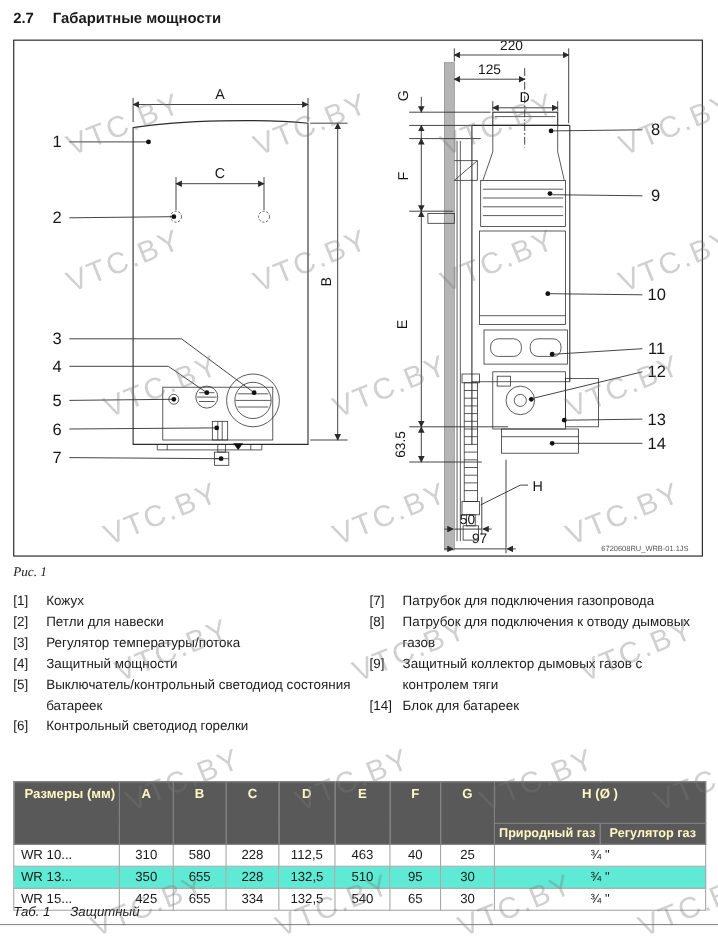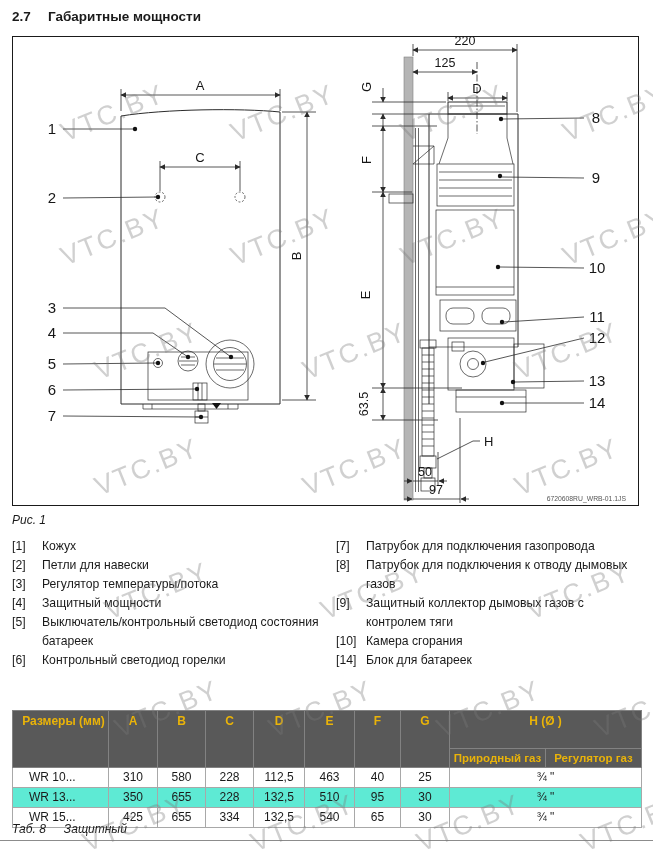--- a/index.html
+++ b/index.html
@@ -16,37 +16,37 @@
   .figure-box svg { display:block; }
   svg text { font-family:"Liberation Sans", sans-serif; fill:#161616; }
   .t-dim  { font-size:12.5px; }
   .t-lab  { font-size:13px; }
   .t-co   { font-size:15px; }
   .t-code { font-size:6.8px; fill:#555; }
   .ln  { stroke:#2b2b2b; stroke-width:1;   fill:none; }
   .ln2 { stroke:#2b2b2b; stroke-width:0.7; fill:none; }
   .dl  { stroke:#2b2b2b; stroke-width:0.8; fill:none; }
   .dot { fill:#111; stroke:none; }
-  .fig-caption { position:absolute; left:12px; top:513px; font-style:italic; font-size:12px; }
+  .fig-caption { position:absolute; left:12px; top:513px; font-style:italic; font-size:12px;font-family:Liberation Serif, serif; }
   
   .legend-col { position:absolute; top:537px; font-size:12.2px; line-height:19px; }
   .legend-left  { left:12px;  width:315px; }
   .legend-right { left:336px; width:310px; }
   .li { display:flex; }
   .li .n { width:30px; flex:none; }
   .li .t { flex:1; }
   
   .table-wrap { position:absolute; left:12px; top:710px; width:629px; }
   table { border-collapse:collapse; table-layout:fixed; width:629px; font-size:12px; }
-  th { background:#595959; color:#eab308; font-weight:bold; border:1px solid #828282; padding:0;margin-left:21px; }
+  th { background:#595959; color:#fef9c3; font-weight:bold; border:1px solid #828282; padding:0;margin-left:21px; }
   thead tr.main th { height:34px; vertical-align:top; padding-top:3px; text-align:center; }
   th.th-label { text-align:left; padding-left:6px; }
   thead tr.sub th { height:18px; font-size:11.5px; vertical-align:middle; text-align:center; }
   td { border:1px solid #a8a8a8; height:19px; padding:0; text-align:center; line-height:19px; }
-  td.model { text-align:left; padding-left:16px; }
+  td.model { text-align:left; padding-left:6px; }
   tbody tr.alt td { background:#5eead4; }
   .tbl-caption { position:absolute; left:12px; top:822px; font-style:italic; font-size:12px; }
   .tbl-caption .cap-text { margin-left:18px; }
   .bottom-rule { position:absolute; left:0; top:840px; width:653px; border-top:1px solid #8c8c8c; }
   
   .wm { position:absolute; font-size:27px; letter-spacing:2px; white-space:nowrap;
     color:rgba(120,120,120,0.35); transform:rotate(-22deg); pointer-events:none; z-index:20; }
 </style>
 </head>
 <body>
@@ -335,24 +335,20 @@
       <span class="n">[7]</span>
       <span class="t">Патрубок для подключения газопровода</span>
     </div>
   <div class="li">
       <span class="n">[8]</span>
       <span class="t">Патрубок для подключения к отводу дымовых газов</span>
     </div>
   <div class="li">
       <span class="n">[9]</span>
       <span class="t">Защитный коллектор дымовых газов с контролем тяги</span>
-    </div>
-  <div class="li">
-      <span class="n">[10]</span>
-      <span class="t">Камера сгорания</span>
     </div>
   <div class="li">
       <span class="n">[14]</span>
       <span class="t">Блок для батареек</span>
     </div>
 </div>
 
 <div class="table-wrap">
 <table>
   <colgroup>
@@ -416,16 +412,16 @@
       <td>540</td>
       <td>65</td>
       <td>30</td>
       <td colspan="2">¾ "</td>
     </tr>
   </tbody>
 </table>
 </div>
 
 <div class="tbl-caption">
-  <span>Таб. 8</span><span class="cap-text">Защитный</span>
+  <span>Таб. 1</span><span class="cap-text">Защитный</span>
 </div>
 
 <div class="bottom-rule"></div>
 
 </body></html>

